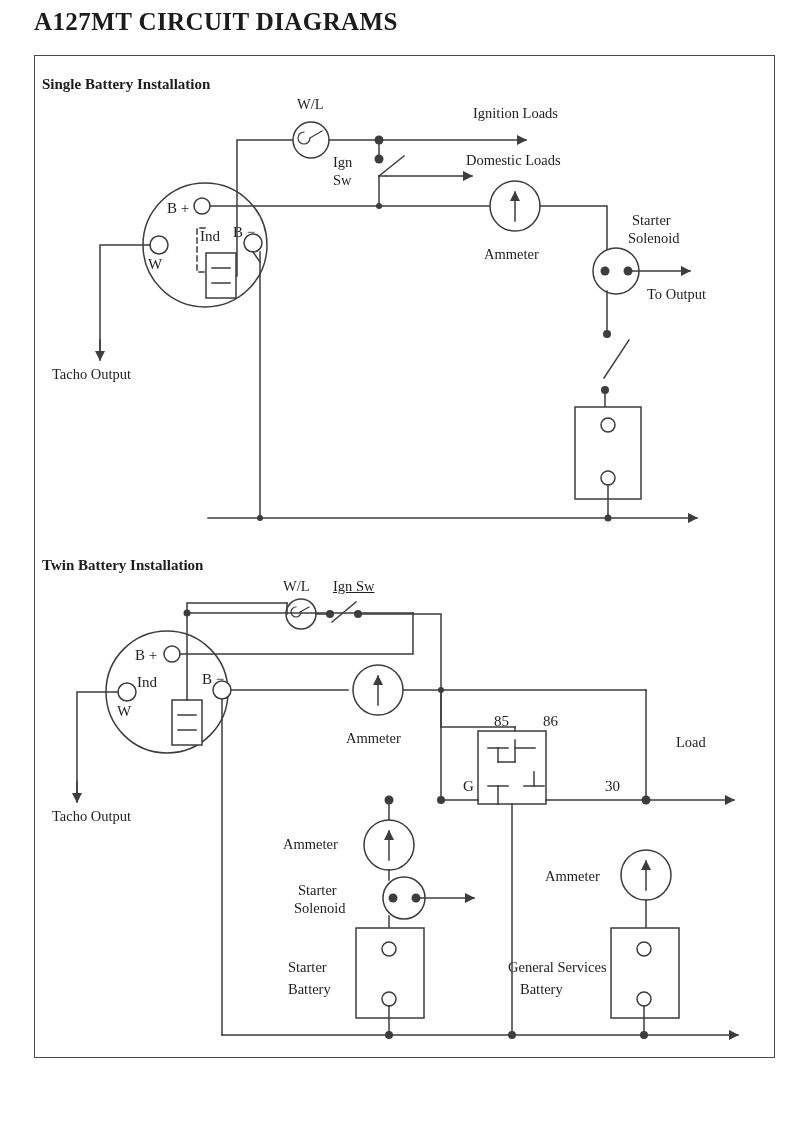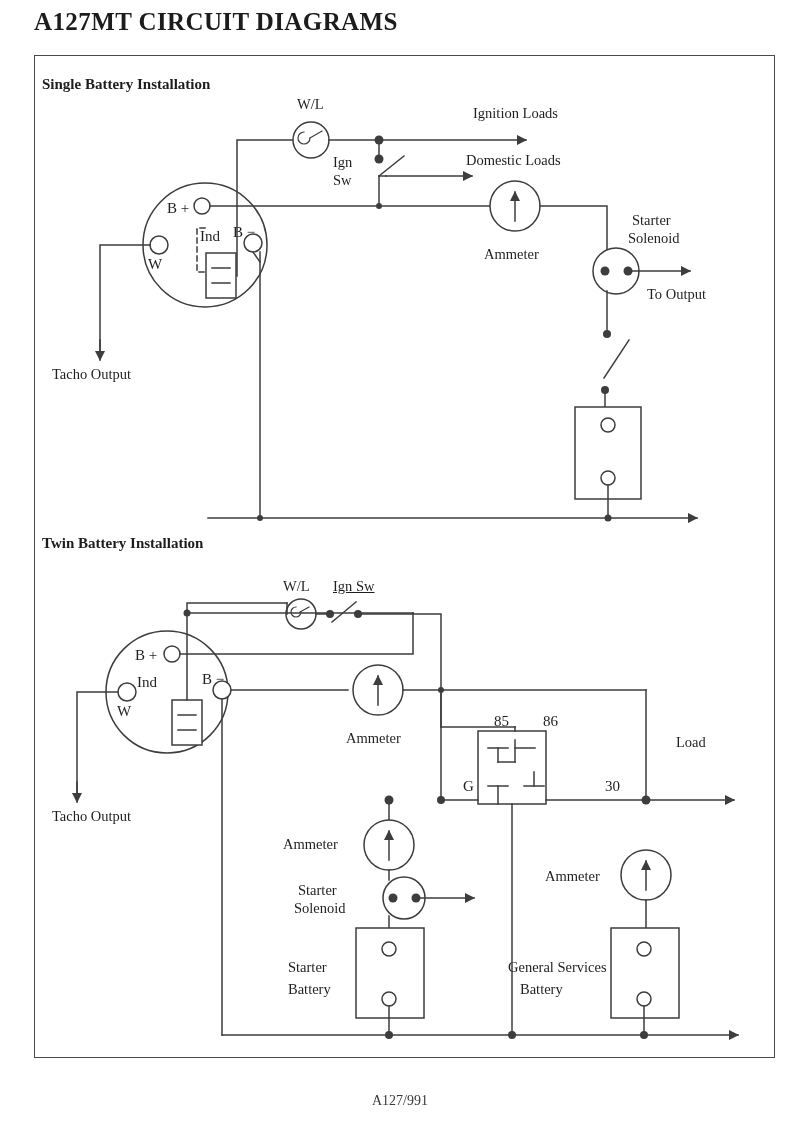--- a/index.html
+++ b/index.html
@@ -41,21 +41,21 @@
     box-sizing: border-box;
   }
   .section-heading {
     position: absolute;
     font-size: 15px;
     font-weight: bold;
     color: #1c1c1c;
     white-space: nowrap;
   }
   #heading-single { left: 42px; top: 76px; }
-  #heading-twin   { left: 42px; top: 535px; }
+  #heading-twin   { left: 42px; top: 557px; }
   #footer-code {
     position: absolute;
     left: 0; top: 1093px;
     width: 800px;
     text-align: center;
     font-size: 14px;
     color: #3a3a3a;
   }
   #svg-layer {
     position: absolute;
@@ -305,14 +305,13 @@
       <circle cx="644" cy="999" r="7" fill="#ffffff"></circle>
       <line x1="644" y1="1006" x2="644" y2="1035"></line>
 
       <line x1="222" y1="1035" x2="738" y2="1035" marker-end="url(#arrow)"></line>
       <circle cx="389" cy="1035" r="4" fill="#3d3d3d" stroke="none"></circle>
       <circle cx="512" cy="1035" r="4" fill="#3d3d3d" stroke="none"></circle>
       <circle cx="644" cy="1035" r="4" fill="#3d3d3d" stroke="none"></circle>
     </g>
   </svg>
 
-  <div id="footer-code">A127/991</div>
 </div>
 
 </body></html>

